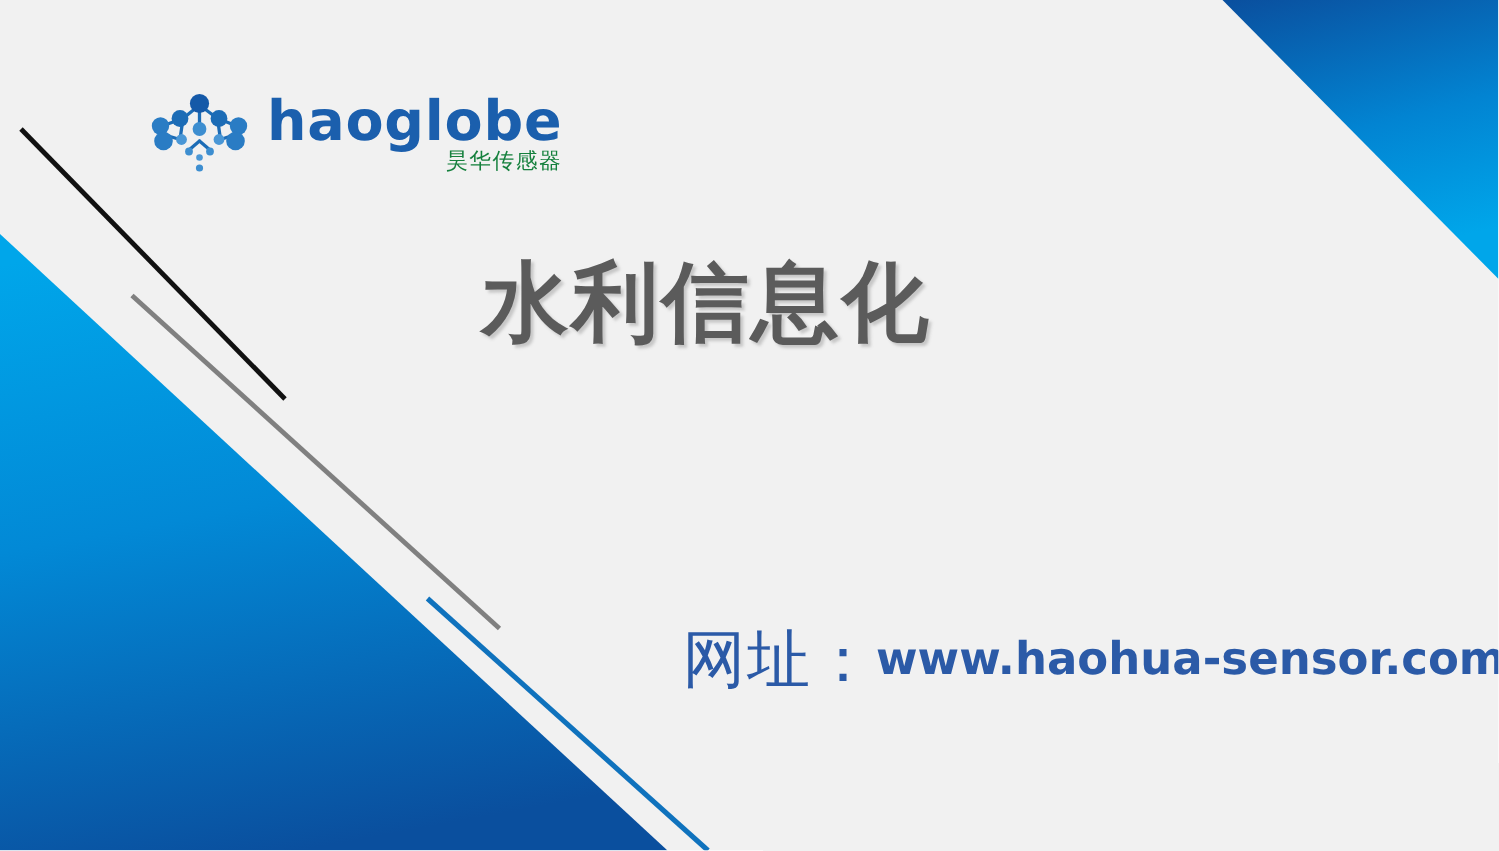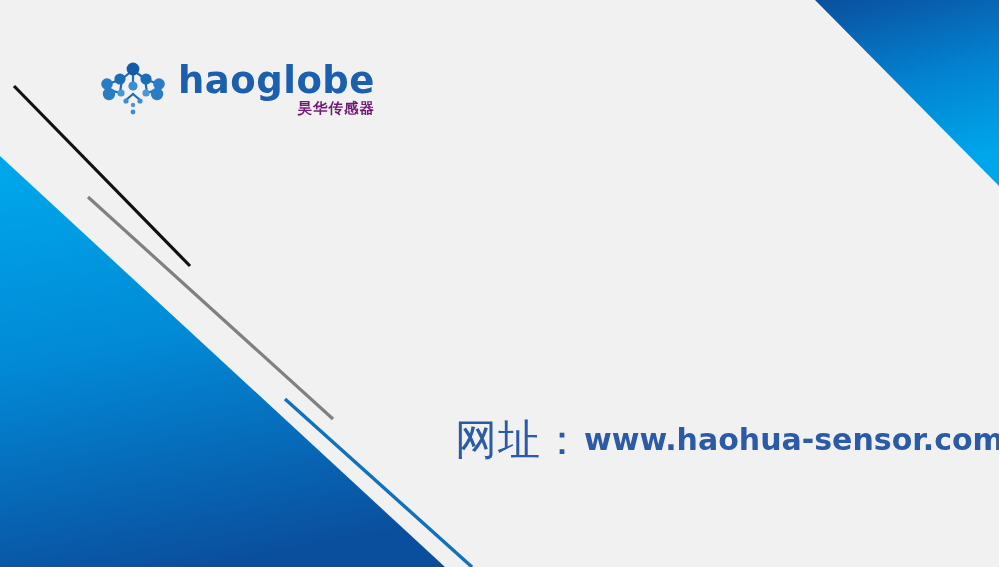--- a/index.html
+++ b/index.html
@@ -50,23 +50,23 @@
     font-family: "DejaVu Sans", sans-serif;
     font-size: 37px;
     font-weight: 700;
     letter-spacing: 0.5px;
     color: #1b5fad;
     line-height: 0.95;
   }
   .logo-sub {
     font-family: "DejaVu Sans", "Liberation Sans", sans-serif;
     font-size: 14.5px;
-    font-weight: 700;
+    font-weight: 400;
     letter-spacing: 1px;
-    color: #701a75;
+    color: #15803d;
     margin-top: 3px;
   }
   
   .title-line {
     position: absolute;
     color: #5b5b5b;
     font-family: "DejaVu Sans", "Liberation Sans", sans-serif;
     font-weight: 700;
     font-size: 58px;
     letter-spacing: 2px;
@@ -160,18 +160,19 @@
         <circle cx="37" cy="45" r="2.2" fill="#4a97d6"></circle>
         <circle cx="37" cy="52" r="2.4" fill="#3d8ed0"></circle>
       </g>
     </svg>
     <div class="logo-text">
       <span class="logo-word">haoglobe</span>
       <span class="logo-sub">昊华传感器</span>
     </div>
   </div>
 
+  <div class="title-line title-line-1">水利信息化</div>
 
   <div class="website">
     <span class="label">网址：</span><span class="url">www.haohua-sensor.com</span>
   </div>
 
 </div>
 
 </body></html>

